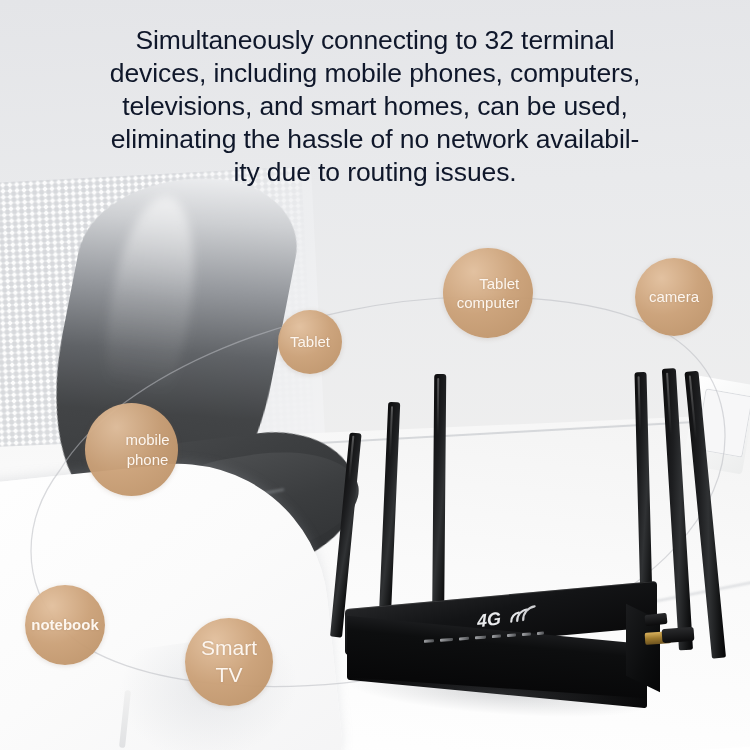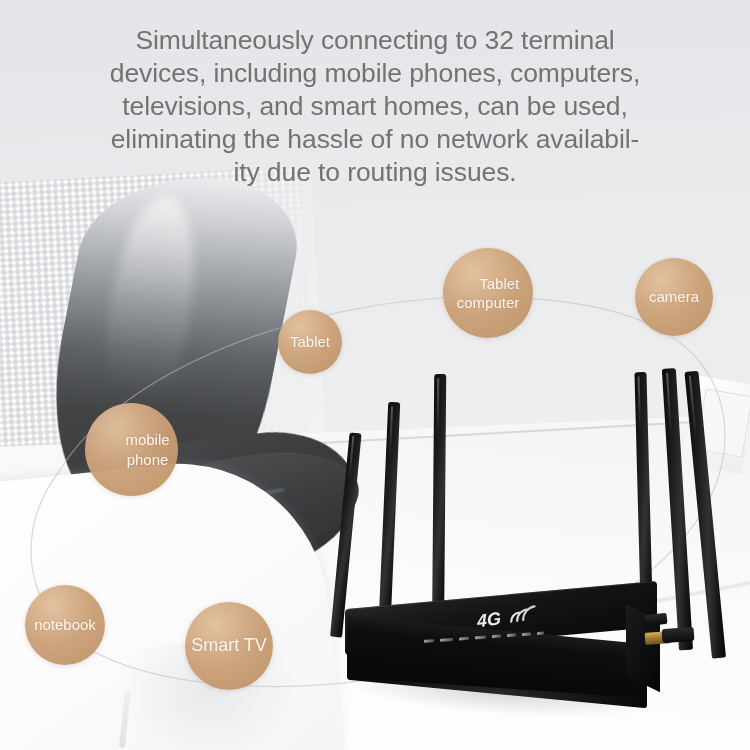--- a/index.html
+++ b/index.html
@@ -188,21 +188,21 @@
     position: absolute; left: 0; top: 0; width: 750px; height: 750px;
     pointer-events: none;
   }
 
   
   .headline {
     position: absolute;
     left: 0; top: 24px;
     width: 750px;
     text-align: center;
-    color: #737373;
+    color: #0f172a;
     font-size: 26.5px;
     line-height: 33px;
     letter-spacing: -0.1px;
     white-space: pre-line;
     font-weight: 400;
   }
 
   
   .bubble {
     position: absolute;
@@ -399,20 +399,20 @@
 computer</span>
       </div>
       <div class="bubble" style="left: 635px; top: 258px; width: 78px; height: 78px; font-size: 15px;">
         <span style="white-space: pre-line;">camera</span>
       </div>
       <div class="bubble" style="left: 85px; top: 403px; width: 93px; height: 93px; font-size: 15px;">
         <span style="white-space: pre-line; margin-left: 32px;">mobile
 phone</span>
       </div>
       <div class="bubble" style="left: 25px; top: 585px; width: 80px; height: 80px; font-size: 15px;">
-        <span style="white-space: pre-line;">notebook</span>
-      </div>
-      <div class="bubble" style="left: 185px; top: 602px; width: 88px; height: 88px; font-size: 18px;">
+        <span style="white-space: pre-line; font-weight: bold;">notebook</span>
+      </div>
+      <div class="bubble" style="left: 185px; top: 618px; width: 88px; height: 88px; font-size: 21px;">
         <span style="white-space: pre-line;">Smart TV</span>
       </div>
     </div>
 
 </div>
 
 </body></html>

